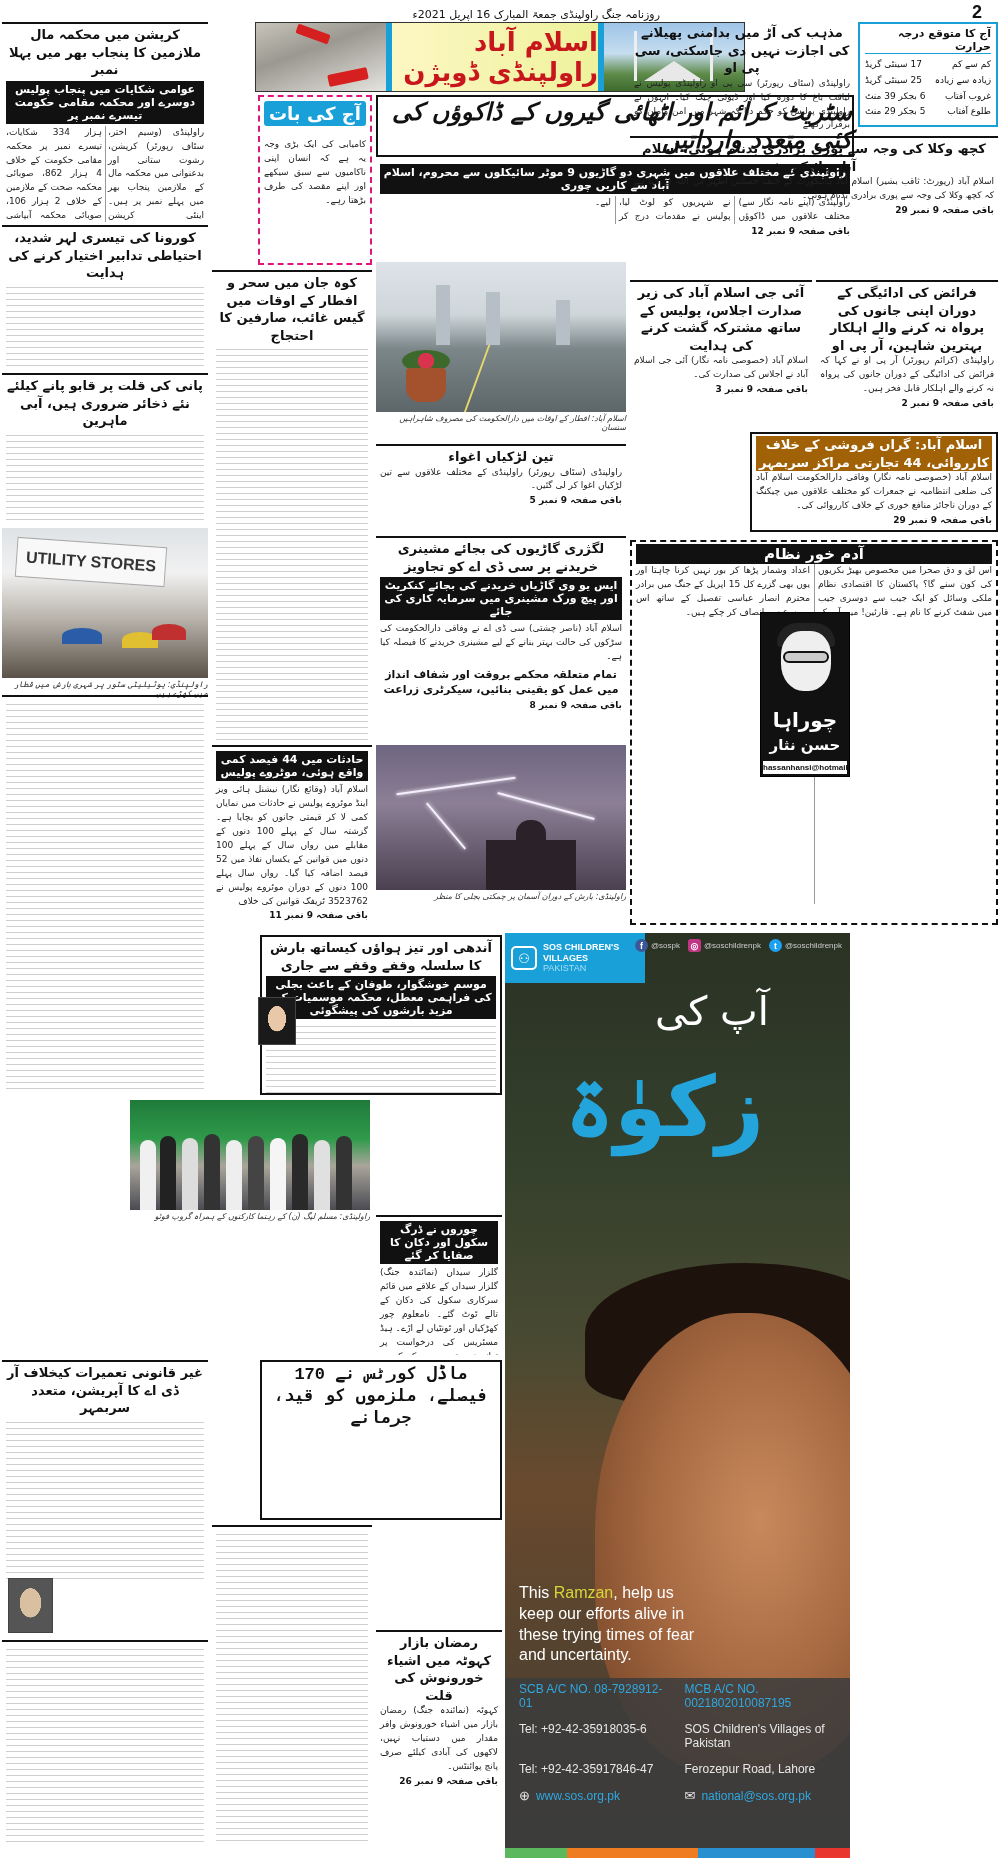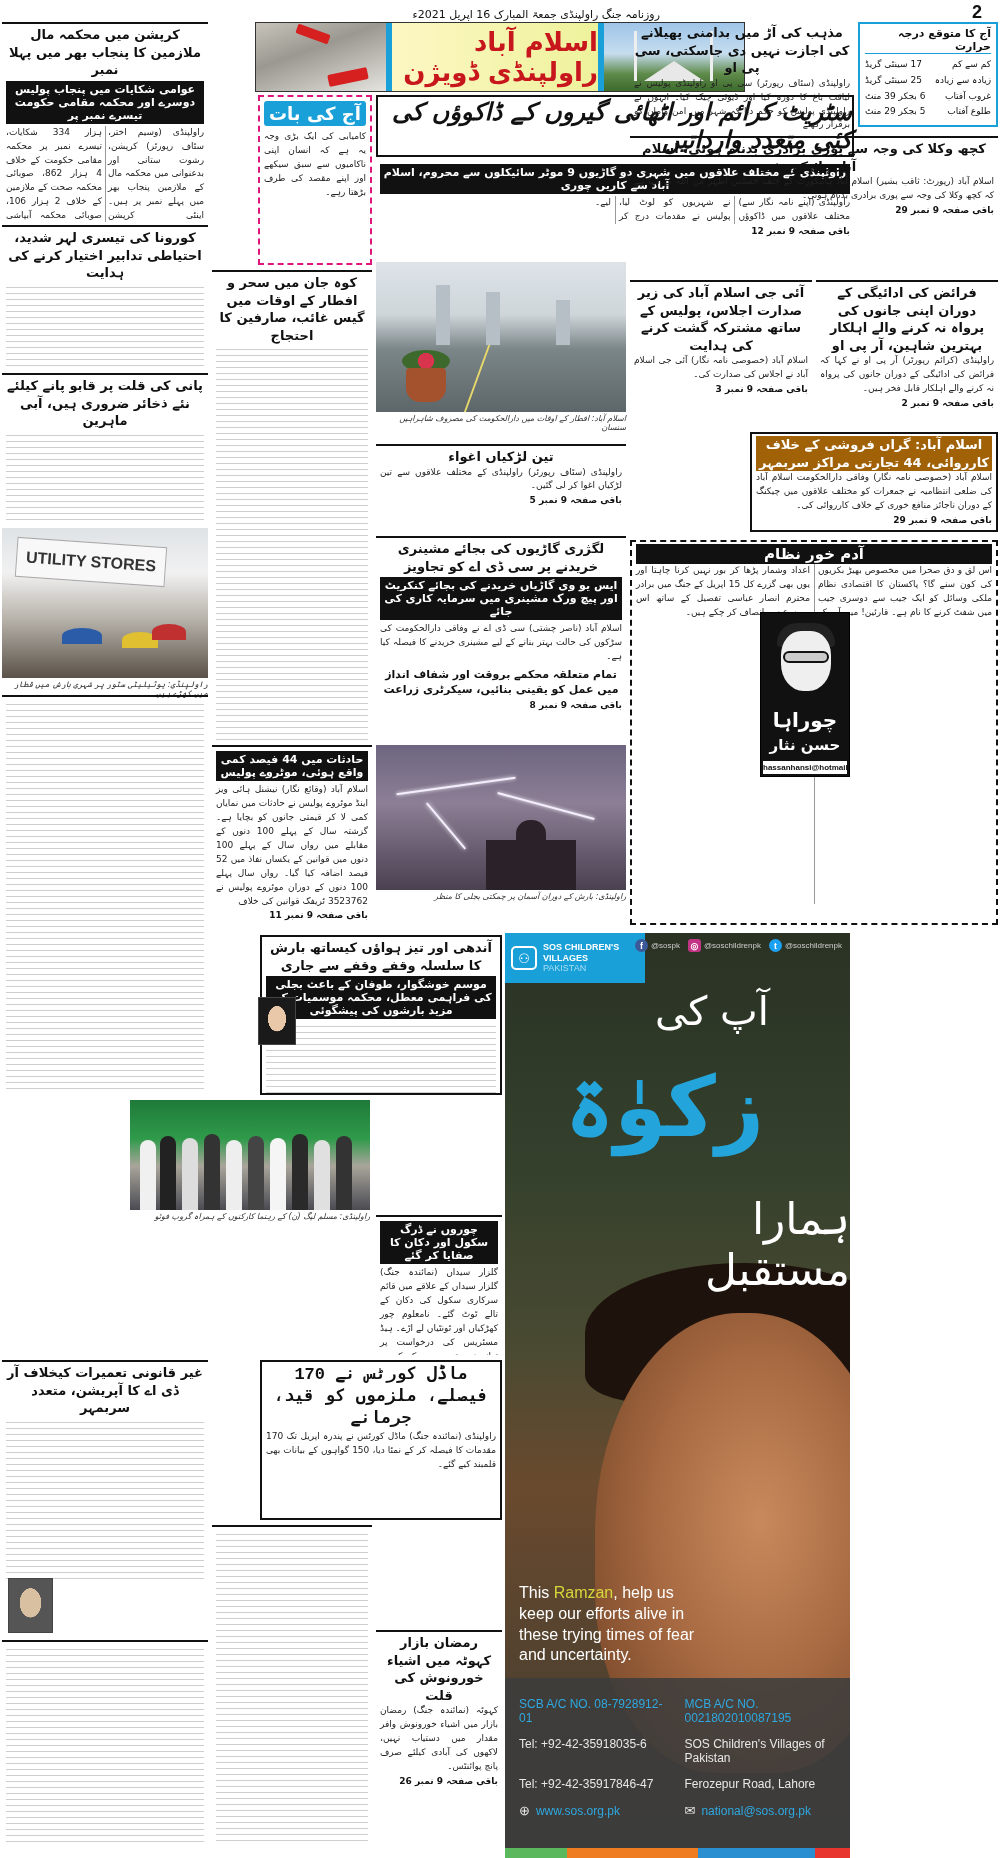--- a/index.html
+++ b/index.html
@@ -18,21 +18,21 @@
   .caption { position: absolute; font-size: 8px; direction: rtl; text-align: right; color: #333; font-style: italic; }
   .banner { left: 255px; top: 22px; width: 490px; height: 70px; border: 1px solid #333; display: flex; }
   .banner .img1 { width: 130px; background: linear-gradient(160deg, #c8c4bb 0%, #9a9890 40%, #e6e4df 100%); position: relative; }
   .banner .mid { flex: 1; background: linear-gradient(90deg, #fdf7c4, #eef29b); border-left: 6px solid #1aa0d8; border-right: 6px solid #1aa0d8; display: flex; align-items: center; justify-content: center; direction: rtl; color: #c8161d; font-size: 26px; font-weight: bold; }
   .banner .img2 { width: 140px; background: linear-gradient(180deg, #9fc5e8 0%, #c6ddef 45%, #5e8a4a 75%, #3d6b2c 100%); position: relative; }
   .bus { position: absolute; background: #d62020; border-radius: 2px; }
   .weather { left: 858px; top: 22px; width: 140px; height: 105px; border: 2px solid #1aa0d8; direction: rtl; padding: 3px 5px; }
   .weather .t { font-weight: bold; font-size: 11px; border-bottom: 1px solid #1aa0d8; margin-bottom: 3px; }
   .weather .r { font-size: 9px; line-height: 1.75; display: flex; justify-content: space-between; }
   .aaj { left: 258px; top: 95px; width: 114px; height: 170px; border: 2px dashed #e0157c; direction: rtl; padding: 4px; }
-  .aaj .t { color: #fff; background: #1aa0d8; font-weight: bold; font-size: 18px; text-align: center; border-radius: 3px; padding: 2px; margin-bottom: 4px; }
+  .aaj .t { color: #fff; background: #1aa0d8; font-weight: bold; font-size: 18px; text-align: center; border-radius: 3px; padding: 2px; margin-bottom: 12px; }
   .lead-hl { left: 376px; top: 95px; width: 478px; height: 62px; border: 2px solid #111; direction: rtl; display: flex; align-items: center; justify-content: center; font-size: 24px; font-weight: bold; font-style: italic; }
   .road { left: 376px; top: 262px; width: 250px; height: 150px; background: linear-gradient(180deg, #dde3e8 0%, #cfd6da 35%, #7b8689 58%, #5d6668 100%); }
   .road .lane { position: absolute; left: 40%; top: 55%; width: 2px; height: 45%; background: #e8d86a; transform: skewX(-20deg); }
   .road .tower { position: absolute; bottom: 45%; width: 14px; background: #b6bfc6; }
   .road .pot { position: absolute; left: 30px; bottom: 10px; width: 40px; height: 34px; background: #a3522d; border-radius: 4px 4px 14px 14px; }
   .road .flowers { position: absolute; left: 26px; bottom: 40px; width: 48px; height: 22px; border-radius: 50%; background: radial-gradient(circle, #d8344d 0 30%, #3d6a2c 31% 100%); }
   .lightning { left: 376px; top: 745px; width: 250px; height: 145px; background: linear-gradient(180deg, #6e6580 0%, #8c7f96 40%, #4a4050 100%); }
   .lightning .bolt { position: absolute; height: 2px; background: #f4eeff; box-shadow: 0 0 4px #fff; }
   .lightning .bldg { position: absolute; bottom: 0; background: #2a2228; }
   .utility { left: 2px; top: 528px; width: 206px; height: 150px; background: linear-gradient(180deg, #dfe3e6 0%, #f1f1f1 30%, #b9b4ac 60%, #5a5249 100%); }
@@ -58,21 +58,21 @@
   .ad .logo .txt span { display: block; }
   .ad .logo .txt .pk { color: #a9dff4; font-weight: normal; }
   .ad .social { position: absolute; right: 8px; top: 6px; display: flex; gap: 8px; align-items: center; }
   .ad .social .s { display: flex; align-items: center; gap: 3px; font: 8px "Liberation Sans", sans-serif; color: #ccc; }
   .ad .social .ic { width: 13px; height: 13px; border-radius: 50%; color: #fff; font: bold 9px "Liberation Sans", sans-serif; display: flex; align-items: center; justify-content: center; }
   .ad .urdu1 { position: absolute; left: 150px; top: 55px; color: #fff; font-size: 40px; direction: rtl; }
   .ad .urdu2 { position: absolute; left: 60px; top: 125px; color: #23a5dc; font-size: 84px; font-weight: bold; direction: rtl; }
   .ad .urdu3 { position: absolute; left: 110px; top: 260px; color: #fff; font-size: 44px; direction: rtl; }
   .ad .slogan { position: absolute; left: 14px; top: 650px; width: 190px; color: #fff; font: 16px "Liberation Sans", sans-serif; line-height: 1.3; }
   .ad .slogan .hi { color: #d6d83a; }
-  .ad .info { position: absolute; left: 0; top: 745px; width: 100%; height: 170px; background: rgba(60,60,60,0.88); padding: 19px 14px 0; font-family: "Liberation Sans", sans-serif; }
+  .ad .info { position: absolute; left: 0; top: 745px; width: 100%; height: 170px; background: rgba(60,60,60,0.88); padding: 4px 14px 0; font-family: "Liberation Sans", sans-serif; }
   .ad .info .grid { display: grid; grid-template-columns: 1fr 1fr; row-gap: 12px; column-gap: 14px; }
   .ad .info .acc { color: #2fa8e0; font-size: 12px; }
   .ad .info .line { color: #e8e8e8; font-size: 12px; }
   .ad .info .web { color: #2fa8e0; font-size: 12px; display: flex; align-items: center; gap: 6px; }
   .ad .info .web .ico { color: #e8e8e8; font-size: 13px; }
   .ad .bar { position: absolute; left: 0; bottom: 0; width: 100%; height: 10px; display: flex; }
   .ad .bar div { height: 100%; }
 </style>
 </head>
 <body>
@@ -268,21 +268,20 @@
 <div class="caption" style="left:130px;top:1212px;width:240px">راولپنڈی: مسلم لیگ (ن) کے رہنما کارکنوں کے ہمراہ گروپ فوٹو</div>
 
 <div class="story" style="left:376px;top:1215px;width:126px;height:140px">
   <div class="sub">چوروں نے ڈرگ سکول اور دکان کا صفایا کر گئے</div>
   <div class="body">گلزار سیداں (نمائندہ جنگ) گلزار سیداں کے علاقے میں قائم سرکاری سکول کی دکان کے تالے ٹوٹ گئے۔ نامعلوم چور کھڑکیاں اور ٹونٹیاں لے اڑے۔ ہیڈ مسٹریس کی درخواست پر تھانہ نے مقدمہ درج کر کے دو ملزم گرفتار کر لیا۔</div>
 
 </div>
 
 <div class="story" style="left:260px;top:1360px;width:242px;height:160px;border:2px solid #111">
   <div class="hl-big">ماڈل کورٹس نے 170 فیصلے، ملزموں کو قید، جرمانے</div>
-  <div class="body">راولپنڈی (نمائندہ جنگ) ماڈل کورٹس نے پندرہ اپریل تک 170 مقدمات کا فیصلہ کر کے نمٹا دیا، 150 گواہوں کے بیانات بھی قلمبند کیے گئے۔</div>
 
 </div>
 
 <div class="story" style="left:376px;top:1630px;width:126px;height:220px">
   <div class="hl">رمضان بازار کہوٹہ میں اشیاء خورونوش کی قلت</div>
   <div class="body">کہوٹہ (نمائندہ جنگ) رمضان بازار میں اشیاء خورونوش وافر مقدار میں دستیاب نہیں، لاکھوں کی آبادی کیلئے صرف پانچ پوائنٹس۔</div>
   <div class="cont">باقی صفحہ 9 نمبر 26</div>
 </div>
 
 <div class="story" style="left:212px;top:1525px;width:160px;height:325px">
@@ -312,21 +311,20 @@
         <span class="ic" style="background:#c13584;border-radius:3px">◎</span>
         <span>@soschildrenpk</span>
       </div>
     <div class="s">
         <span class="ic" style="background:#1da1f2">t</span>
         <span>@soschildrenpk</span>
       </div>
   </div>
   <div class="urdu1">آپ کی</div>
   <div class="urdu2">زکوٰۃ</div>
-  <div class="urdu3">ہمارا مستقبل</div>
   <div class="slogan"><span>This </span><span class="hi">Ramzan</span><span>, help us keep our efforts alive in these trying times of fear and uncertainty.</span></div>
   <div class="info">
     <div class="grid">
       <div class="acc">SCB A/C NO. 08-7928912-01</div>
       <div class="acc">MCB A/C NO. 0021802010087195</div>
       <div class="line">Tel: +92-42-35918035-6</div>
       <div class="line">SOS Children's Villages of Pakistan</div>
       <div class="line">Tel:  +92-42-35917846-47</div>
       <div class="line">Ferozepur Road, Lahore</div>
       <div class="web">

